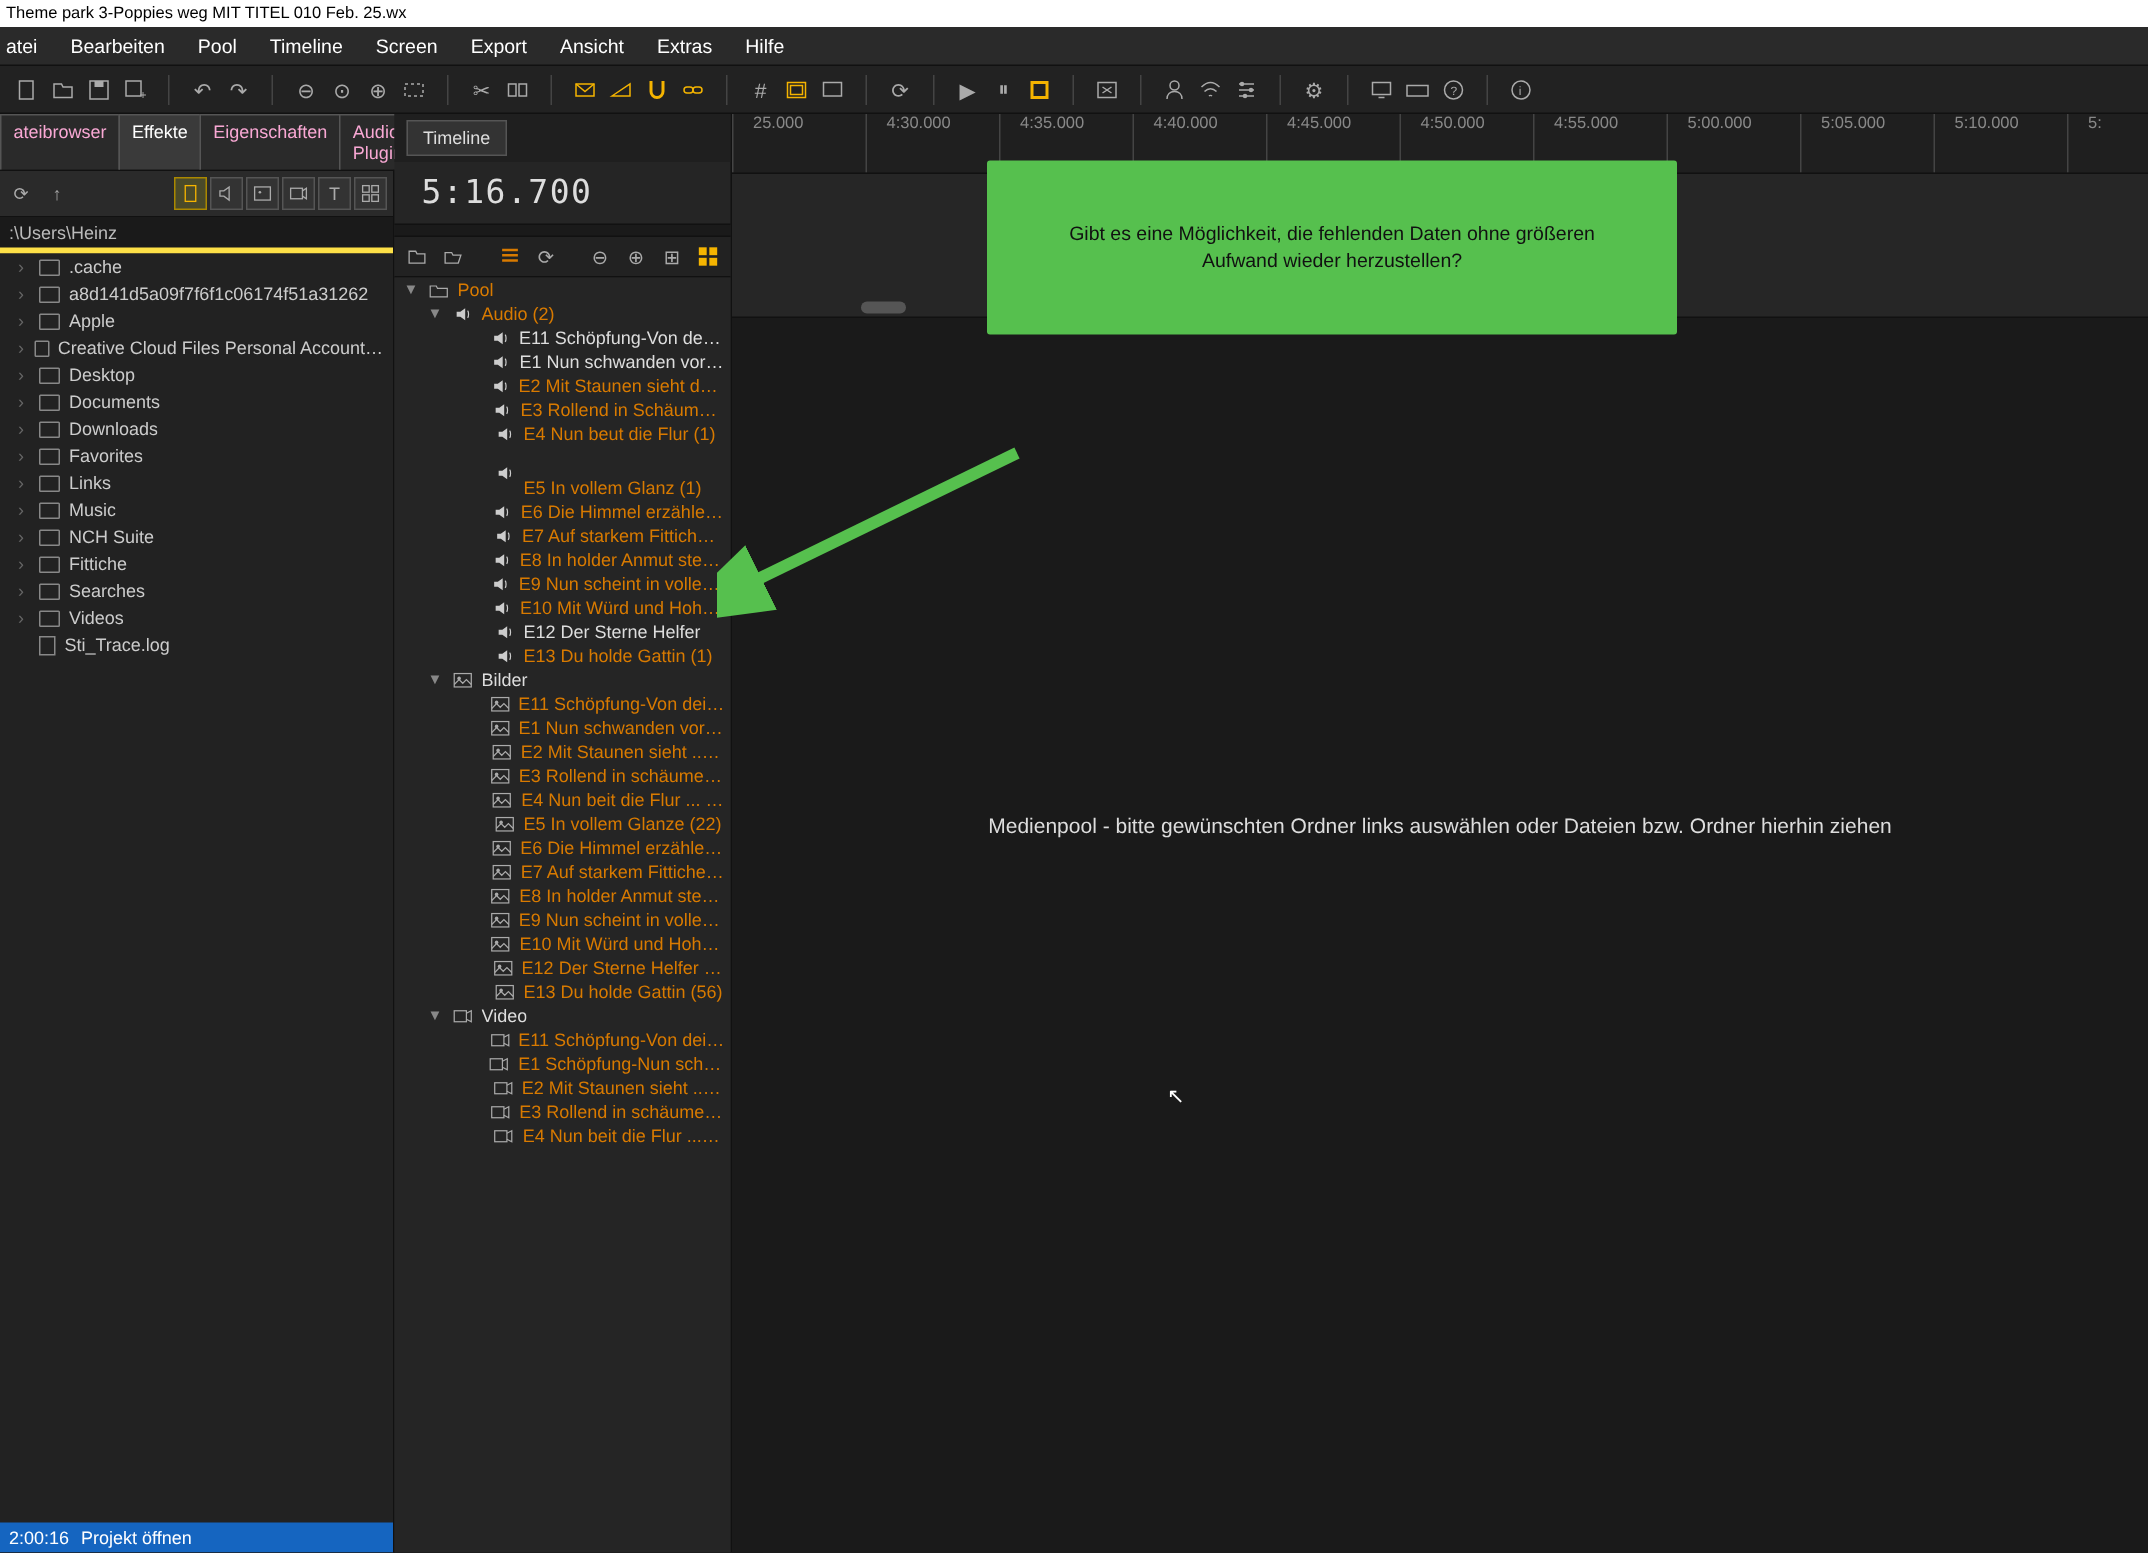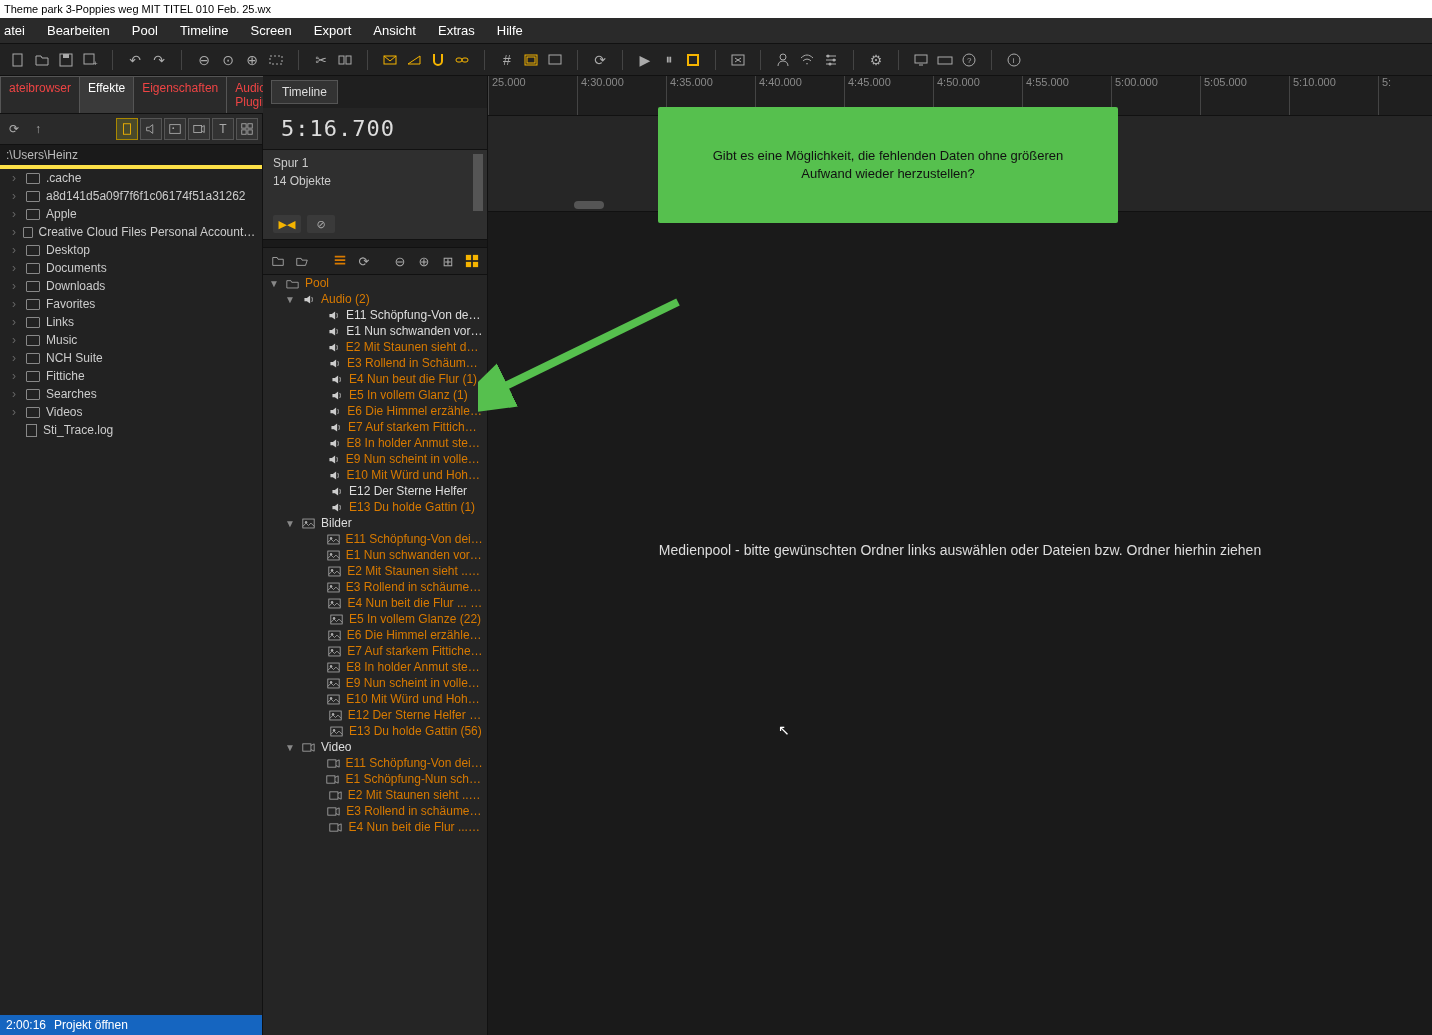--- a/index.html
+++ b/index.html
@@ -10,21 +10,21 @@
 .toolbar { background: #222; height: 32px; display: flex; align-items: center; padding: 0 8px; gap: 8px; border-bottom: 1px solid #111; }
 .toolbar .group { display: flex; gap: 4px; align-items: center; }
 .toolbar .sep { width: 1px; height: 20px; background: #444; margin: 0 4px; }
 .ticon { width: 20px; height: 20px; display: flex; align-items: center; justify-content: center; color: #aaa; font-size: 14px; cursor: pointer; }
 .ticon svg { width: 16px; height: 16px; }
 .ticon.yellow { color: #f5b400; }
 .ticon.yellow svg * { stroke: #f5b400; }
 .layout { display: flex; height: calc(100% - 76px); }
 .left { width: 263px; background: #222; display: flex; flex-direction: column; border-right: 1px solid #111; }
 .tabs { display: flex; background: #1f1f1f; border-bottom: 1px solid #111; }
-.tab { padding: 4px 8px; font-size: 12px; color: #ef4444; border: 1px solid #555; border-bottom: none; margin-right: -1px; background: #2a2a2a; cursor: pointer; }
+.tab { padding: 4px 8px; font-size: 12px; color: #f9a8d4; border: 1px solid #555; border-bottom: none; margin-right: -1px; background: #2a2a2a; cursor: pointer; }
 .tab.active { background: #3a3a3a; color: #fff; }
 .left-tools { display: flex; align-items: center; gap: 4px; padding: 4px; background: #2a2a2a; border-bottom: 1px solid #111; }
 .filter-row { display: flex; gap: 2px; margin-left: auto; }
 .filter-btn { width: 22px; height: 22px; display: flex; align-items: center; justify-content: center; background: #333; border: 1px solid #555; color: #aaa; font-size: 12px; cursor: pointer; }
 .filter-btn.active { background: #4a4a2a; color: #f5b400; border-color: #aa8800; }
 .path-bar { background: #1a1a1a; color: #bbb; padding: 3px 6px; font-size: 12px; border-bottom: 4px solid #fde047; }
 .tree { flex: 1; overflow-y: auto; background: #222; }
 .tree-item { display: flex; align-items: center; padding: 2px 4px 2px 12px; color: #ccc; font-size: 12px; cursor: pointer; gap: 6px; }
 .folder-ic { width: 14px; height: 11px; border: 1px solid #888; border-radius: 1px; }
 .file-ic { width: 11px; height: 13px; border: 1px solid #888; }
@@ -51,21 +51,21 @@
 .pnode { display:flex; align-items:center; gap:6px; padding:1px 4px; font-size:12px; cursor:pointer; white-space:nowrap; overflow:hidden; text-overflow:ellipsis;}
 .pnode .arrow { width:10px; color:#888; font-size:10px; }
 .pnode .pic { width:14px; display:flex; justify-content:center; color:#aaa; font-size:11px;}
 .pnode.orange { color:#d87a00; }
 .pnode.white { color:#ddd; }
 .lvl0 { padding-left:6px; }
 .lvl1 { padding-left:22px; }
 .lvl2 { padding-left:50px; }
 .right { flex:1; background:#1a1a1a; display:flex; flex-direction:column; position:relative; }
 .ruler { height:40px; background:#1f1f1f; border-bottom:1px solid #111; position:relative; overflow:hidden;}
-.ruler .tick { position:absolute; top:0; height:100%; border-left:1px solid #444; color:#888; font-size:11px; padding-left:3px; }
+.ruler .tick { position:absolute; top:0; height:100%; border-left:1px solid #444; color:#888; font-size:11px; padding-left:13px; }
 .track-area { height:96px; background:#262626; border-bottom:1px solid #111; position:relative;}
 .track-area .hscroll { position:absolute; bottom:2px; left:86px; width:30px; height:8px; background:#555; border-radius:4px;}
 .media-area { flex:1; background:#1a1a1a; position:relative; display:flex; align-items:center; justify-content:center;}
 .media-text { color:#ddd; font-size:14px; text-align:center; }
 .annotation { position:absolute; background:#56c04e; color:#111; padding:40px 30px; font-size:13px; text-align:center; border-radius:2px; width:460px; line-height:1.4;}
 .arrow-svg { position:absolute; }
 .cursor-ptr { position:absolute; color:#fff; font-size:14px; }
 .sm-tool { width:20px; height:20px; display:flex; align-items:center; justify-content:center; color:#aaa; cursor:pointer;}
 </style>
 </head>
@@ -377,29 +377,20 @@
       <span>2:00:16</span>
       <span>Projekt öffnen</span>
     </div>
   </div>
 
   <div class="center-col">
     <div class="timeline-tab-row">
       <div class="timeline-tab">Timeline</div>
     </div>
     <div class="time-disp">5:16.700</div>
-    <div class="track-header">
-      <div>Spur 1</div>
-      <div style="margin-top:4px;">14 Objekte</div>
-      <div class="scroll-th"></div>
-      <div class="track-btns">
-        <div class="tbtn">▶◀</div>
-        <div class="tbtn" style="color:#aaa;">⊘</div>
-      </div>
-    </div>
     <div style="height:8px;background:#1a1a1a;border-bottom:1px solid #111;"></div>
     <div class="pool-tools">
       <div class="pool-ic">
           <svg width="14" height="14" viewBox="0 0 16 16">
             <path d="M2 4h5l1 2h6v7H2z" fill="none" stroke="#aaa"></path>
           </svg>
         </div>
       <div class="pool-ic">
           <svg width="14" height="14" viewBox="0 0 16 16">
             <path d="M2 5h5l1 2h6l-2 6H2z" fill="none" stroke="#aaa"></path>
@@ -496,21 +487,21 @@
           <span style="overflow: hidden; text-overflow: ellipsis;">E4 Nun beut die Flur (1)</span>
         </div>
         <div class="pnode lvl2 orange">
           <span class="arrow"></span>
           <span class="pic">
             <svg width="13" height="13" viewBox="0 0 16 16">
               <path d="M3 6v4h3l4 3V3L6 6z" fill="#ccc"></path>
               <path d="M12 5c1 1 1 5 0 6" fill="none" stroke="#ccc"></path>
             </svg>
           </span>
-          <span style="overflow: hidden; text-overflow: ellipsis;">E5 In vollem Glanz (1)</span>
+          <span style="overflow: hidden; text-overflow: ellipsis; margin-top: 20px;">E5 In vollem Glanz (1)</span>
         </div>
         <div class="pnode lvl2 orange">
           <span class="arrow"></span>
           <span class="pic">
             <svg width="13" height="13" viewBox="0 0 16 16">
               <path d="M3 6v4h3l4 3V3L6 6z" fill="#ccc"></path>
               <path d="M12 5c1 1 1 5 0 6" fill="none" stroke="#ccc"></path>
             </svg>
           </span>
           <span style="overflow: hidden; text-overflow: ellipsis;">E6 Die Himmel erzählen (1)</span>

